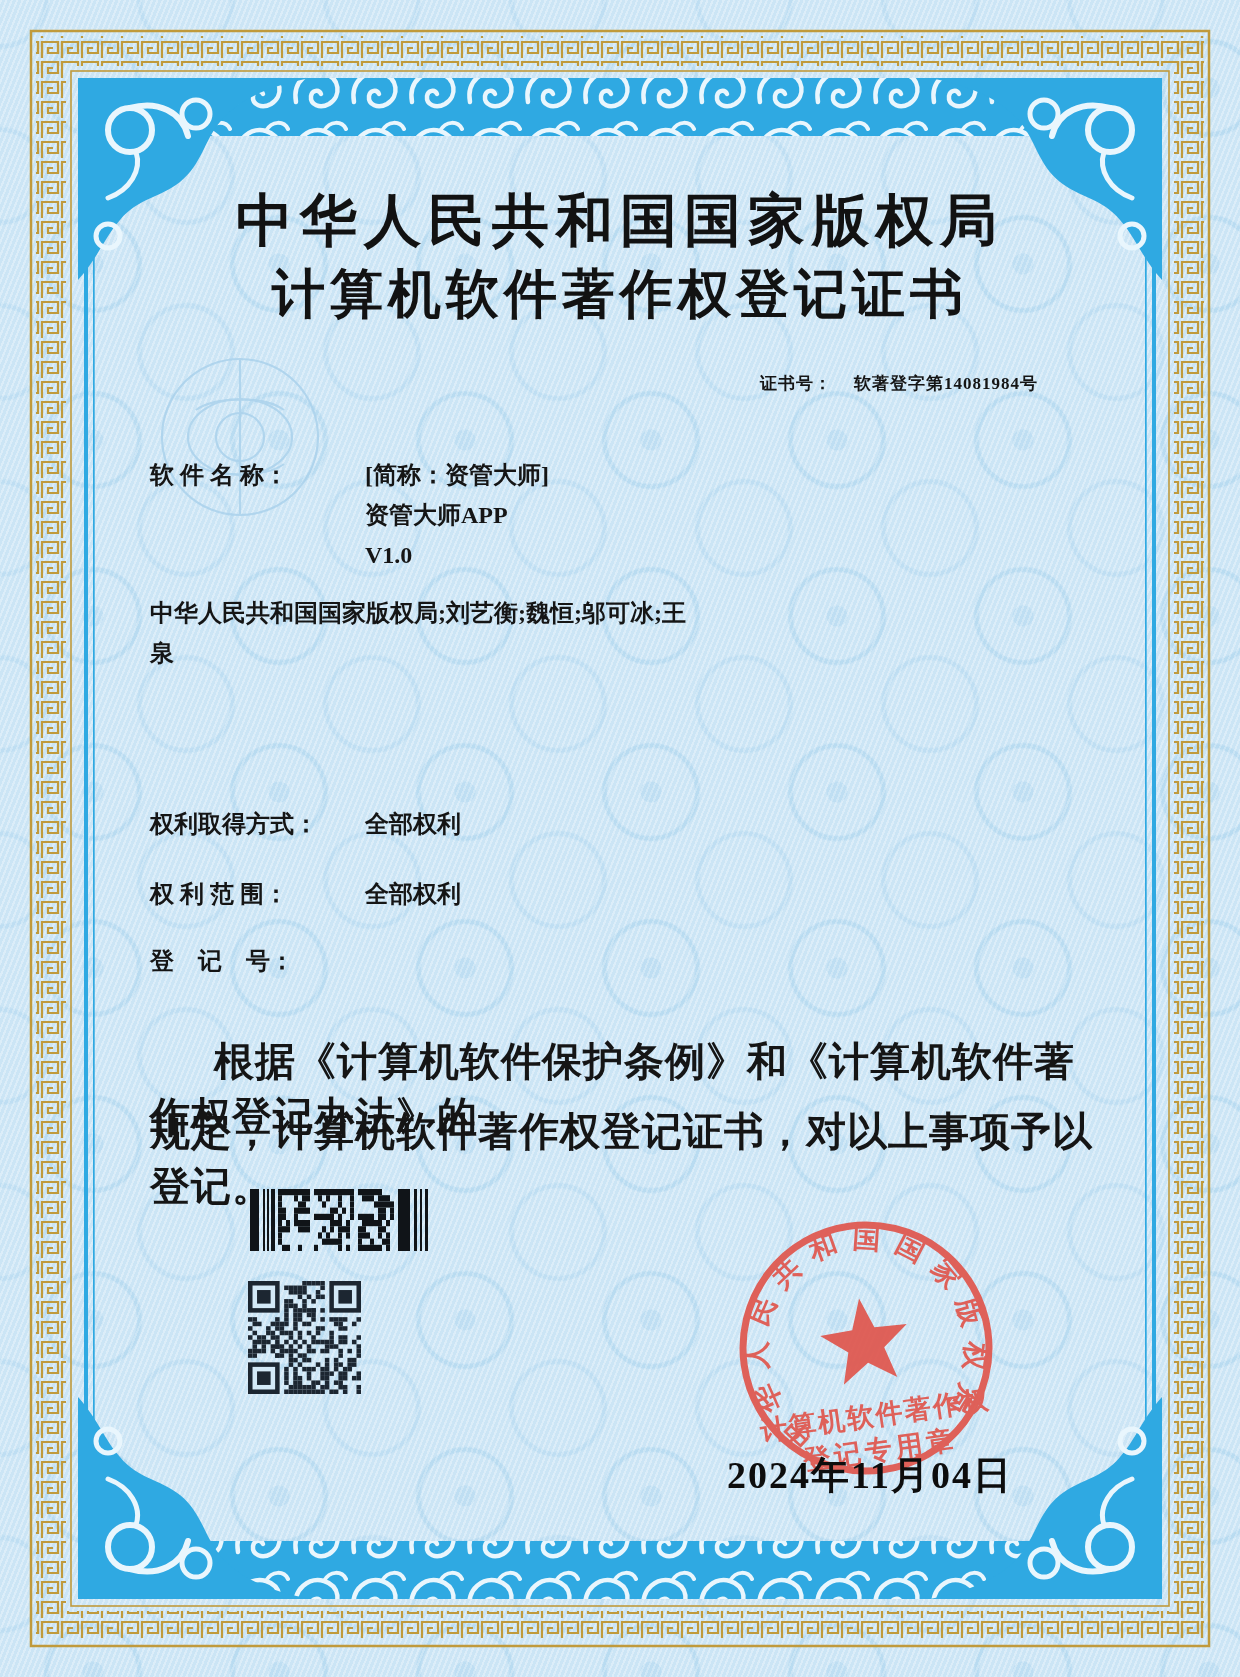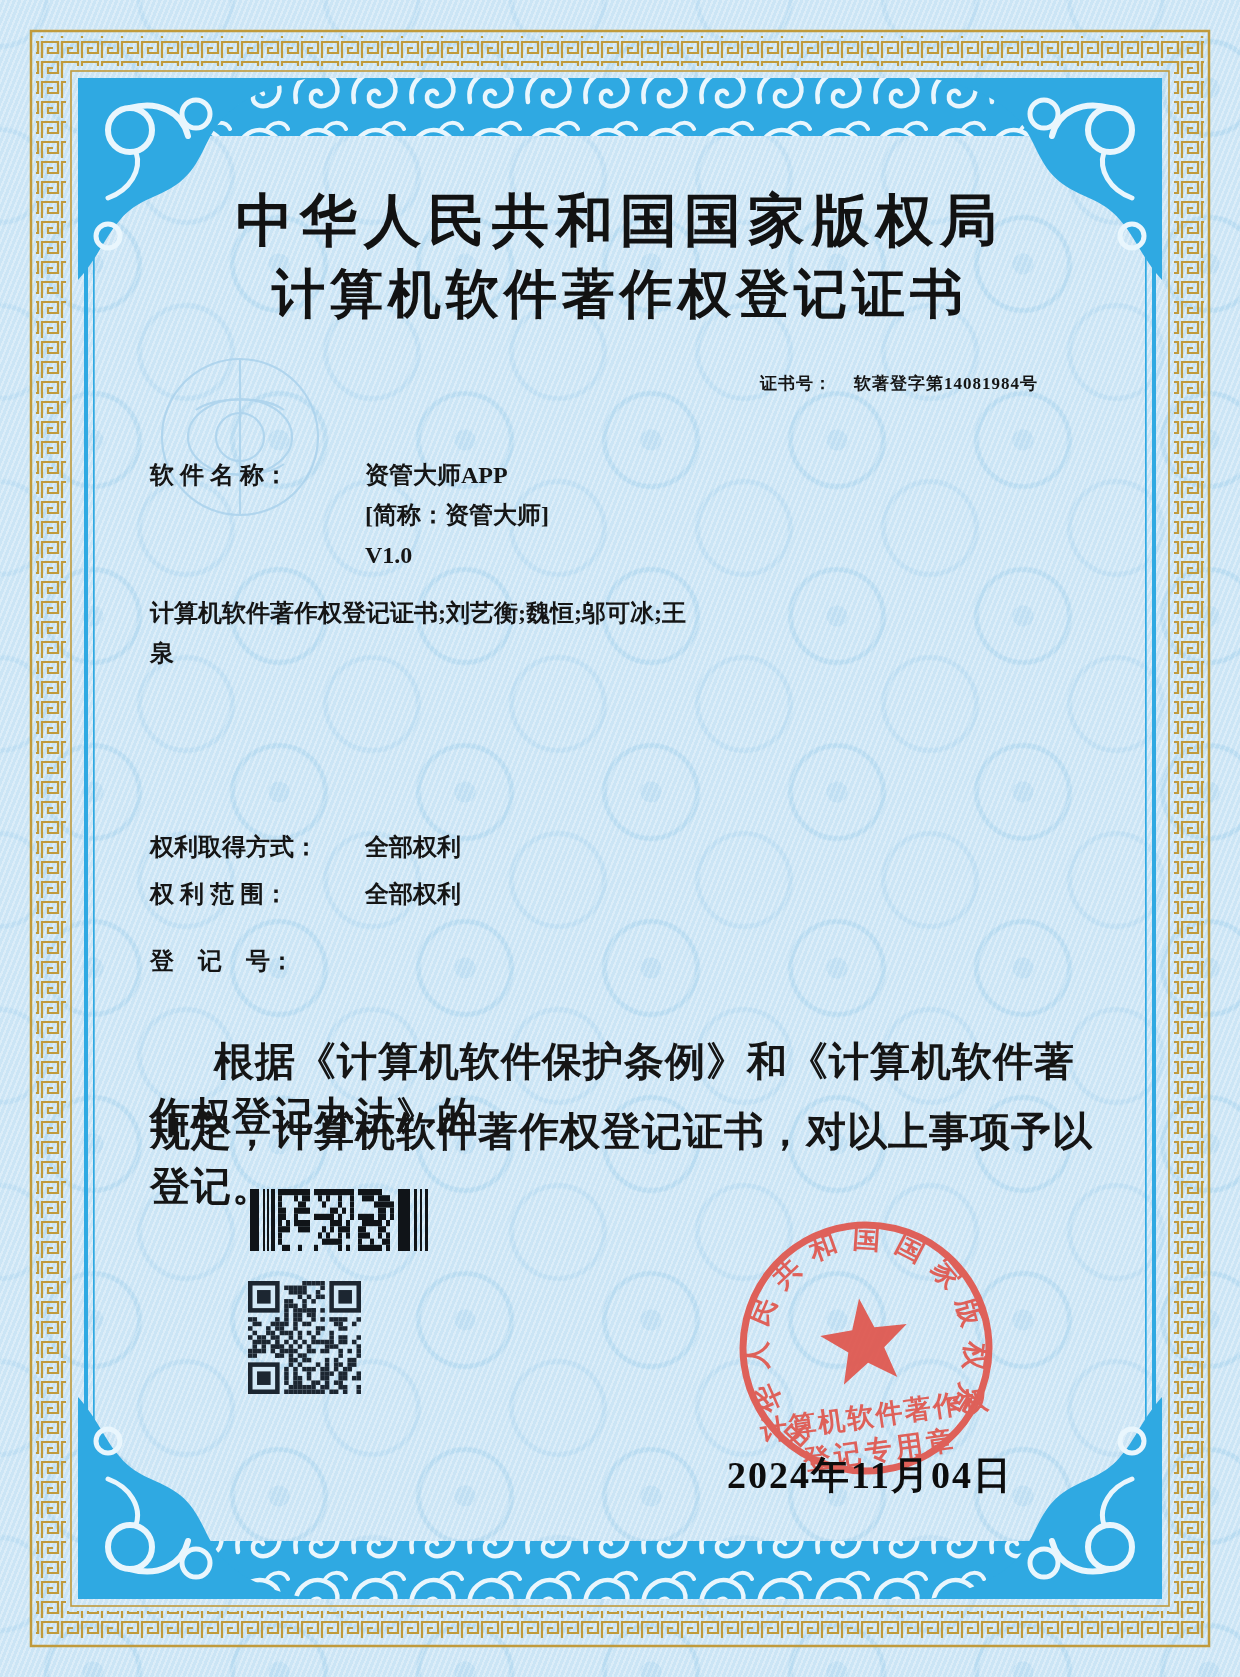--- a/index.html
+++ b/index.html
@@ -119,34 +119,34 @@
   <div class="txt title t1">中华人民共和国国家版权局</div>
   <div class="txt title t2">计算机软件著作权登记证书</div>
 
   <div class="txt certno">
     <span>证书号：</span><span class="cv">软著登字第14081984号</span>
   </div>
 
   <div class="txt row" style="top:455px">
     <div class="lbl">软 件 名 称：</div>
     <div class="val">
+      <div>[简称：资管大师]</div>
       <div>资管大师APP</div>
-      <div>[简称：资管大师]</div>
       <div>V1.0</div>
     </div>
   </div>
 
   <div class="txt row" style="top:593px">
     <div class="val">
-      <div>计算机软件著作权登记证书;刘艺衡;魏恒;邬可冰;王</div>
+      <div>中华人民共和国国家版权局;刘艺衡;魏恒;邬可冰;王</div>
       <div>泉</div>
     </div>
   </div>
 
-  <div class="txt row" style="top:827px">
+  <div class="txt row" style="top:804px">
     <div class="lbl">权利取得方式：</div>
     <div class="val">全部权利</div>
   </div>
 
   <div class="txt row" style="top:874px">
     <div class="lbl">权 利 范 围：</div>
     <div class="val">全部权利</div>
   </div>
 
   <div class="txt row" style="top:941px">

